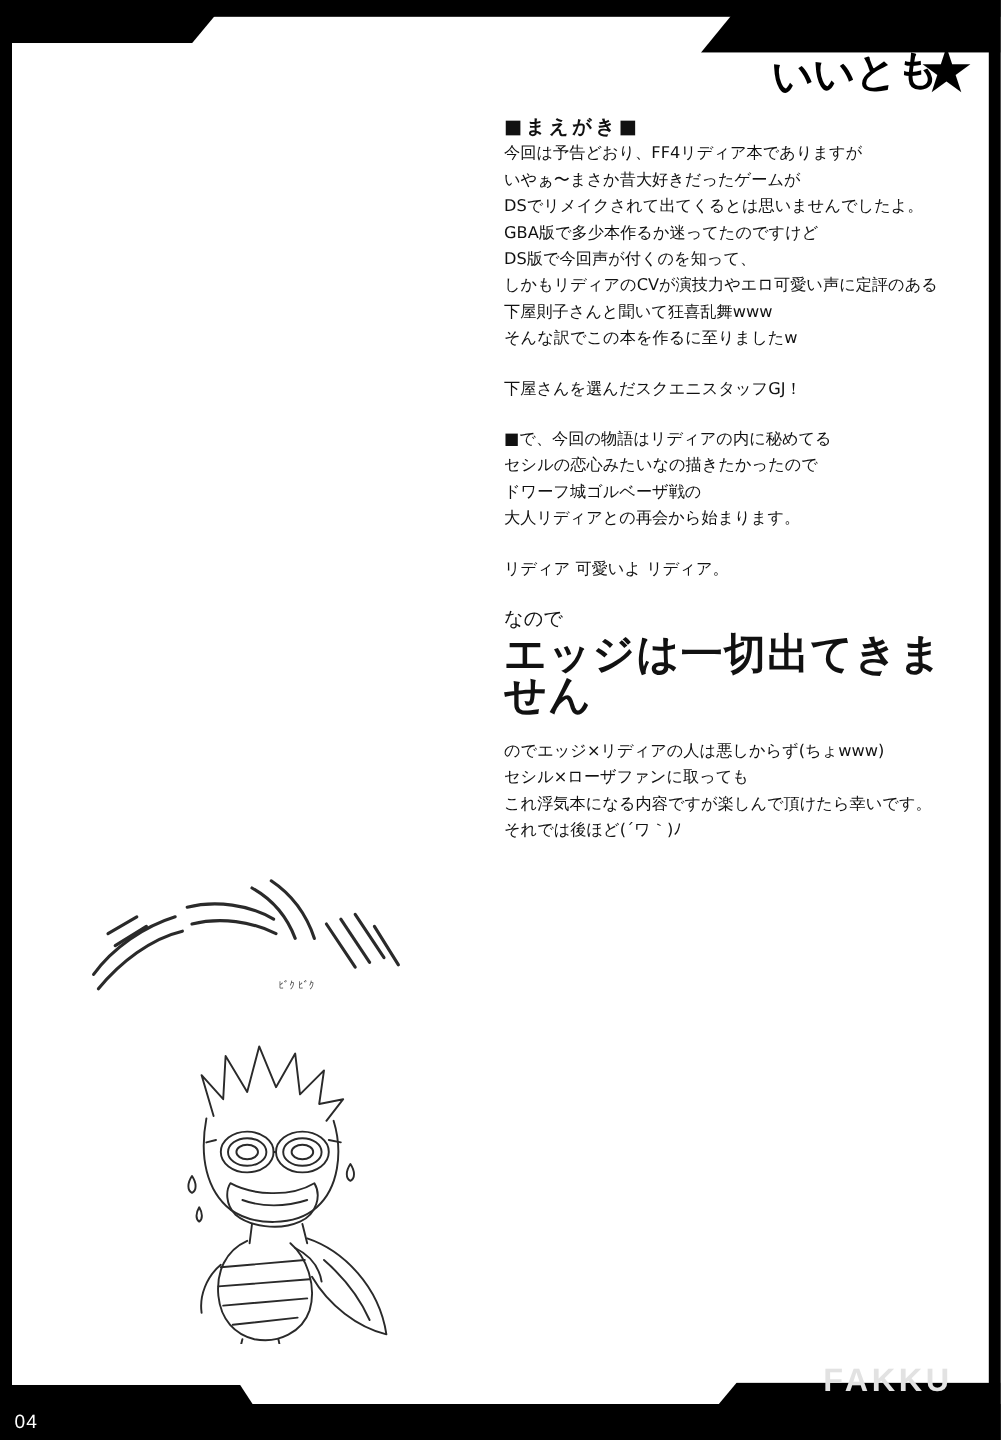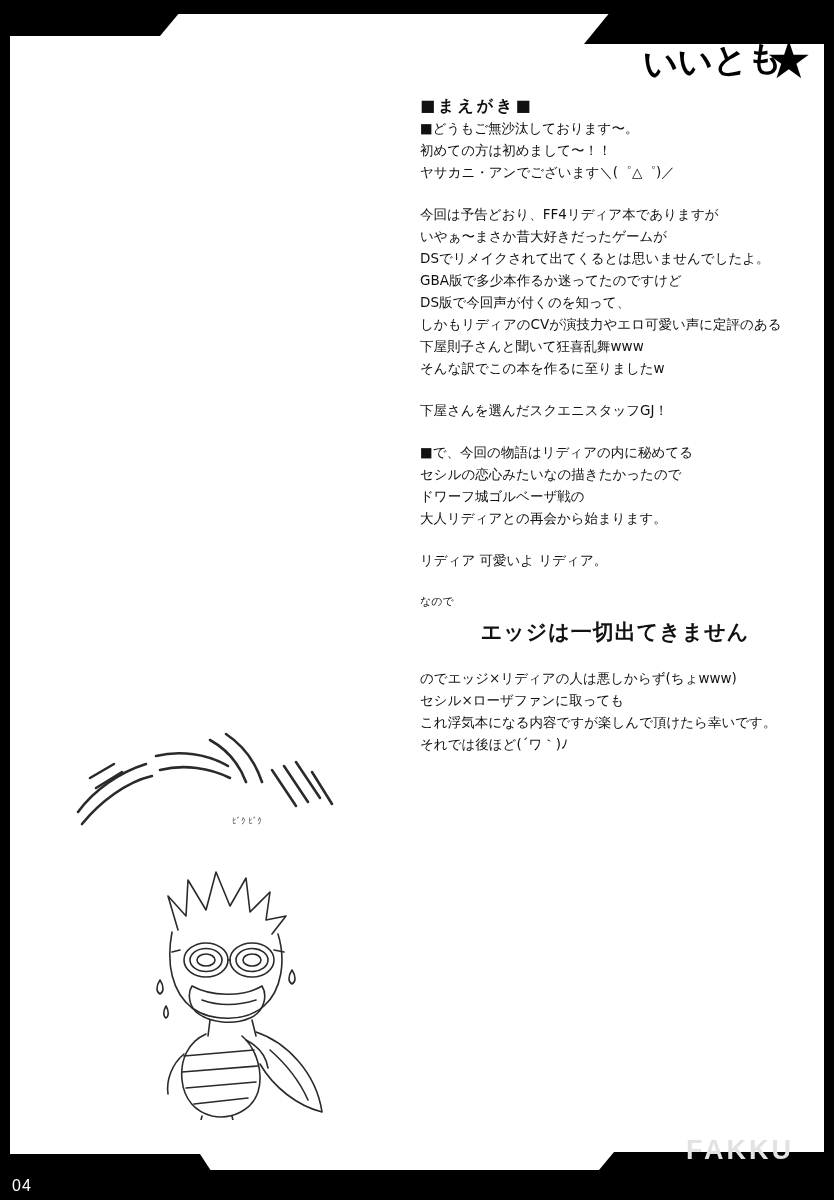--- a/index.html
+++ b/index.html
@@ -119,28 +119,27 @@
     font-weight: bold;
     letter-spacing: 3px;
   }
   .para {
     font-size: 13.5px;
     line-height: 22px;
     margin-bottom: 20px;
     white-space: pre-line;
   }
   .big {
-    font-size: 21px;
+    font-size: 35px;
     font-weight: bold;
     line-height: 34px;
     margin: 2px 0 18px 0;
     letter-spacing: 1px;
-    text-align: center;
-  }
-  .nodeco { margin-bottom: 2px; font-size: 11px; line-height: 22px; }
+  }
+  .nodeco { margin-bottom: 2px; font-size: 16px; line-height: 22px; }
 
   
   .sketch {
     position: absolute;
     left: 60px;
     top: 720px;
     width: 340px;
     height: 400px;
   }
   .sketch svg { display: block; }
@@ -185,23 +184,20 @@
 
   <div class="logo">
     <div class="logo-line1">恋して</div>
     <div class="logo-line2">いいとも</div>
     <div class="logo-star">★</div>
   </div>
 
   <div class="textcol">
     <div class="heading">■まえがき■</div>
 
-    <div class="para">■どうもご無沙汰しております〜。
-初めての方は初めまして〜！！
-ヤサカニ・アンでございます＼(゜△゜)／</div>
     <div class="para">今回は予告どおり、FF4リディア本でありますが
 いやぁ〜まさか昔大好きだったゲームが
 DSでリメイクされて出てくるとは思いませんでしたよ。
 GBA版で多少本作るか迷ってたのですけど
 DS版で今回声が付くのを知って、
 しかもリディアのCVが演技力やエロ可愛い声に定評のある
 下屋則子さんと聞いて狂喜乱舞www
 そんな訳でこの本を作るに至りましたw</div>
     <div class="para">下屋さんを選んだスクエニスタッフGJ！</div>
     <div class="para">■で、今回の物語はリディアの内に秘めてる

